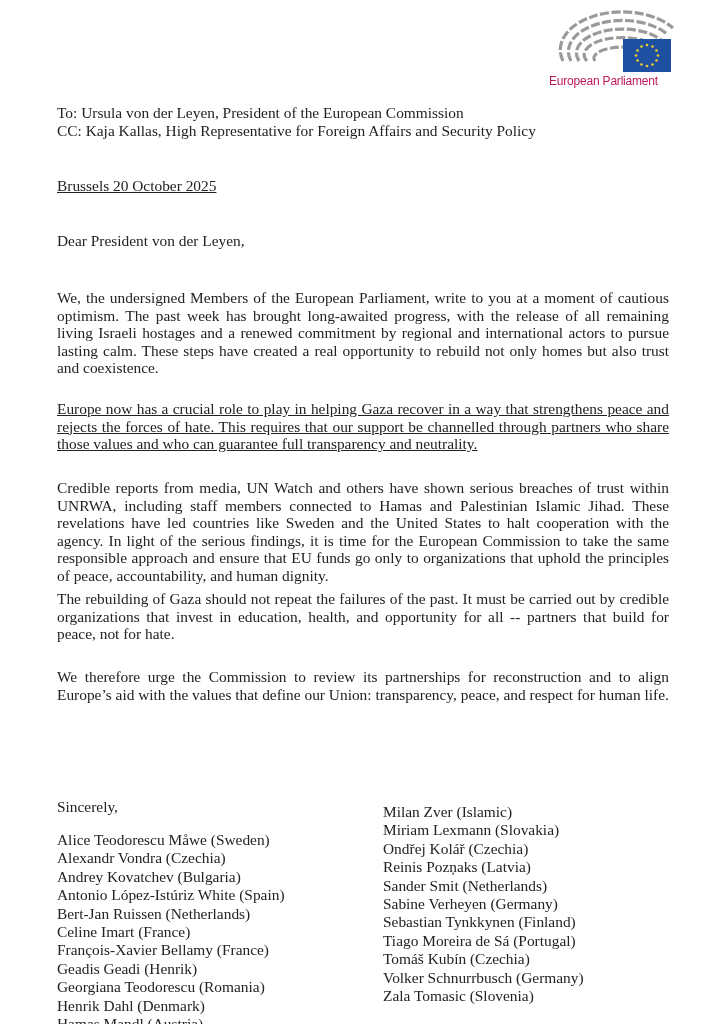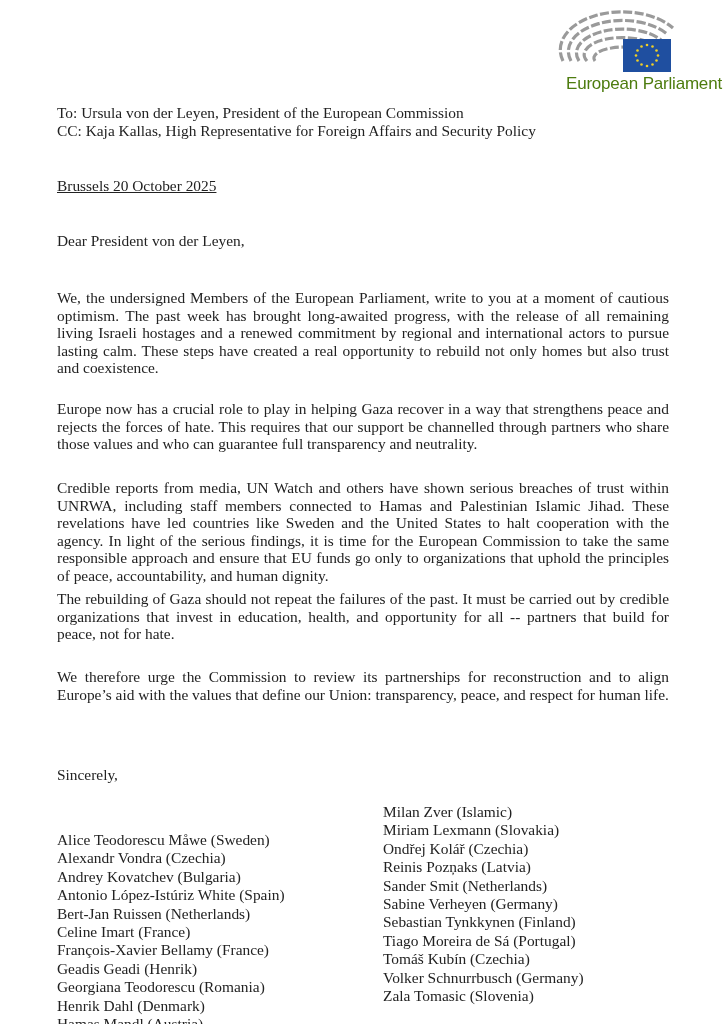--- a/index.html
+++ b/index.html
@@ -4,34 +4,34 @@
 <style>
   html, body { margin: 0; padding: 0; }
   body {
     width: 724px; height: 1024px; background: #ffffff; overflow: hidden;
     position: relative;
     font-family: "Liberation Serif", "DejaVu Serif", serif;
     color: #222;
   }
   .logo { position: absolute; left: 555px; top: 6px; width: 160px; height: 90px; }
   .logo-text {
-    position: absolute; left: 566px; top: 74px; font-family: "Liberation Sans", "DejaVu Sans", sans-serif;
-    font-size: 17px; color: #4d7c0f; letter-spacing: -0.2px; white-space: nowrap;
+    position: absolute; left: 549px; top: 74px; font-family: "Liberation Sans", "DejaVu Sans", sans-serif;
+    font-size: 12px; color: #be185d; letter-spacing: -0.2px; white-space: nowrap;
   }
   .block { position: absolute; left: 57px; width: 612px; font-size: 15.4px; line-height: 17.6px; }
   .addr { top: 104px; }
   .date { top: 177px; text-decoration: underline; }
   .salutation { top: 232px; }
   .para { text-align: justify; }
   .p1 { top: 289px; }
-  .p2 { top: 400px; }
+  .p2 { top: 400px; text-decoration: underline; }
   .p3 { top: 479px; }
   .p4 { top: 590px; }
   .p5 { top: 668px; }
-  .closing { top: 766px; }
+  .closing { top: 798px; }
   .sig-col { position: absolute; top: 803px; font-size: 15.4px; line-height: 18.4px; }
   .sig-left { left: 57px; margin-top: 28px; }
   .sig-right { left: 383px; }
   .line { display: block; white-space: nowrap; }
 </style>
 </head>
 <body>
 
 <svg class="logo" viewBox="0 0 160 90">
   <g fill="none" stroke="#9a9a9a" stroke-width="3.2" stroke-dasharray="9 2.5">

